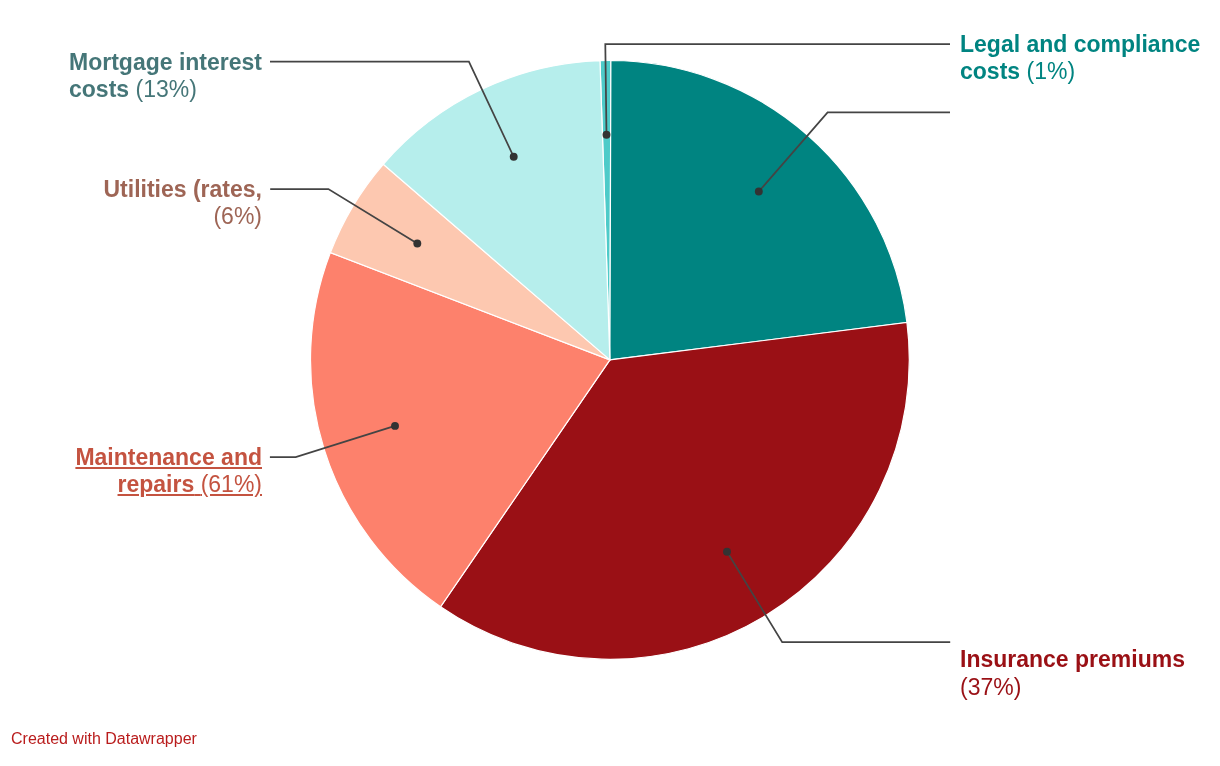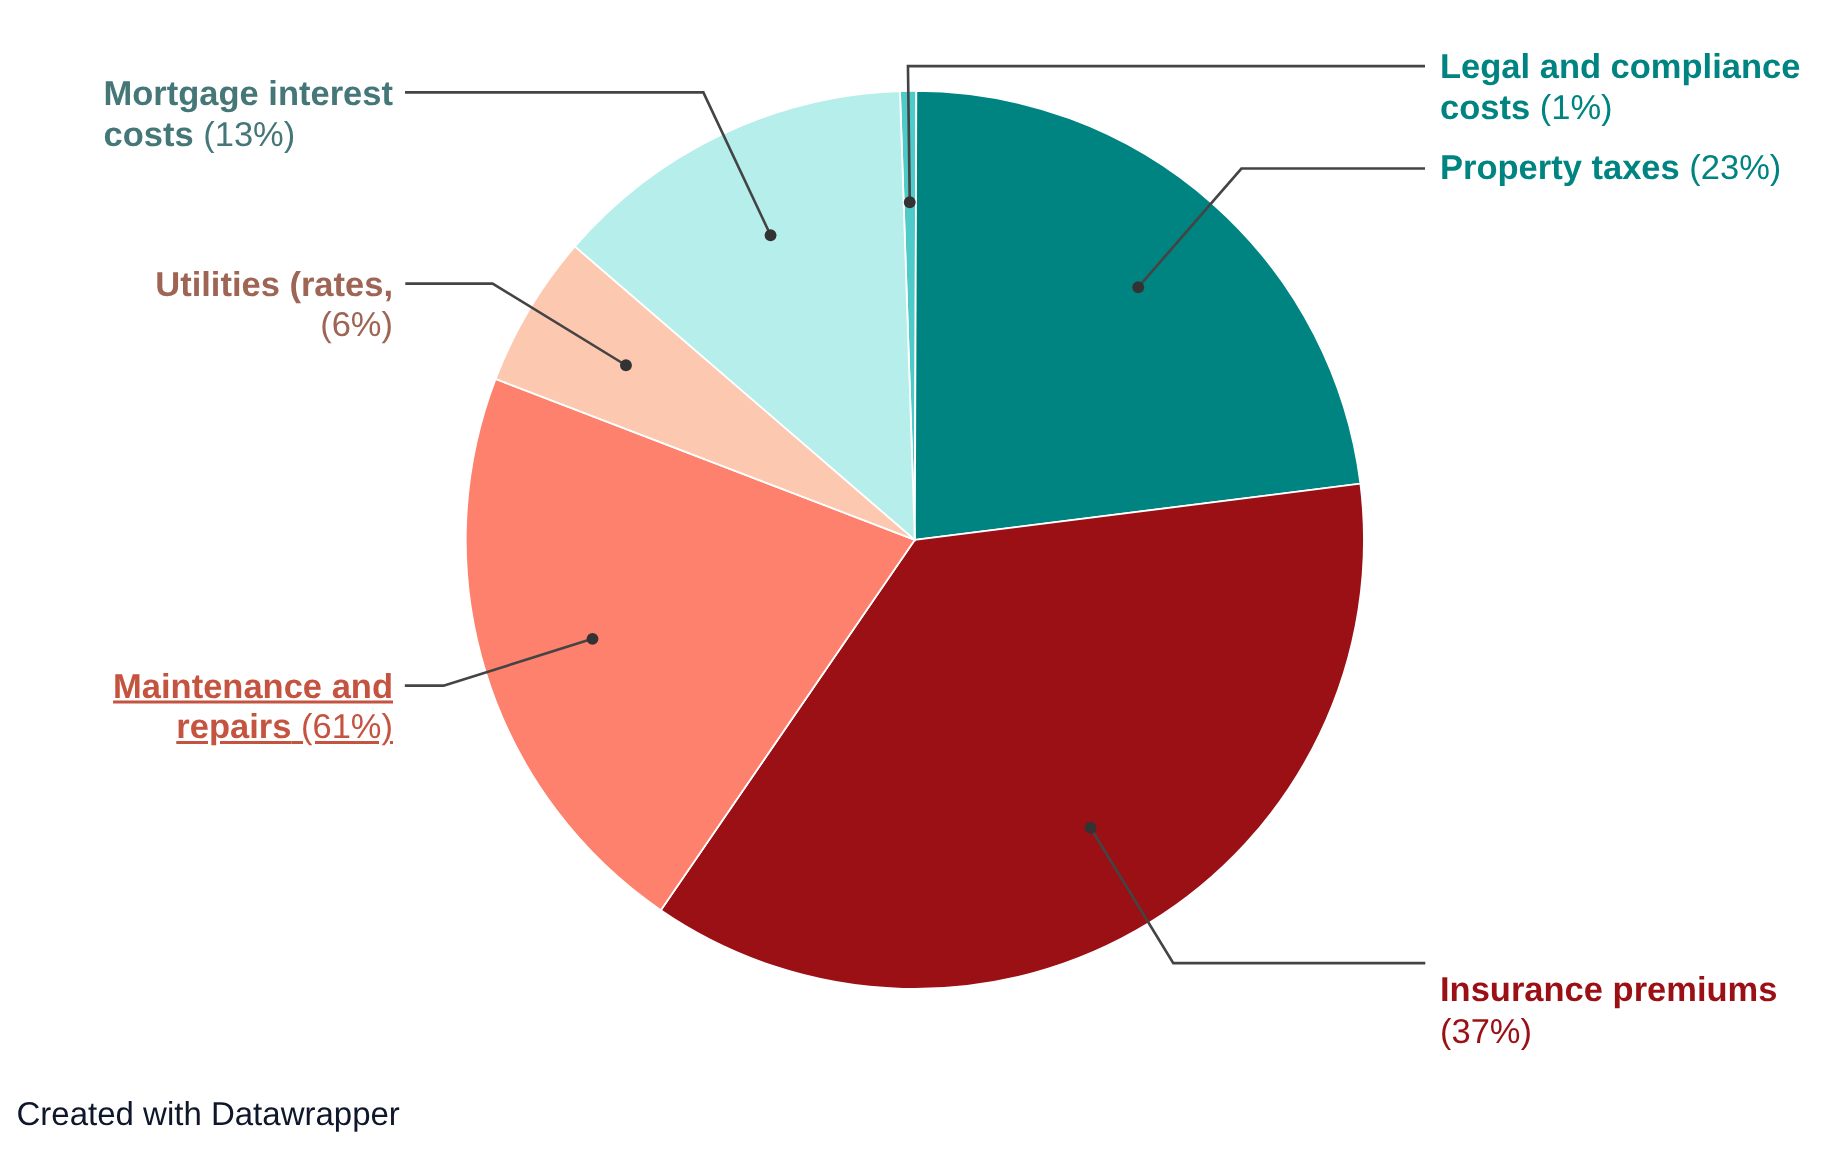--- a/index.html
+++ b/index.html
@@ -9,21 +9,21 @@
   #stage{position:relative;width:1220px;height:766px;background:#ffffff;overflow:hidden;}
   #pie{display:block;position:absolute;left:0;top:0;}
   .slice{stroke:#ffffff;stroke-width:1.2;}
   .leader{fill:none;stroke:#444444;stroke-width:1.75;stroke-linejoin:miter;stroke-linecap:butt;}
   .leaddot{fill:#333333;}
   .lbl{position:absolute;font-family:"Liberation Sans",sans-serif;font-size:23px;
        font-weight:700;line-height:1;white-space:nowrap;filter:opacity(1);}
   .lbl .ln{height:27.8px;line-height:27.8px;}
   .lbl b{font-weight:700;}
   .lbl .pct{font-weight:400;}
-  .footer{position:absolute;font-family:"Liberation Sans",sans-serif;font-size:22px;color:#0f172a;filter:opacity(1);}
+  .footer{position:absolute;font-family:"Liberation Sans",sans-serif;font-size:16px;color:#b91c1c;filter:opacity(1);}
 </style>
 </head>
 <body>
 
 <div id="stage">
 
   <svg id="pie" width="1220" height="766" viewBox="0 0 1220 766">
       <path d="M 609.9 359.9 L 599.97 60.66 A 299.4 299.4 0 0 1 610.89 60.50 Z" fill="#4ecbc9" class="slice" stroke-width="1.2"></path>
       <path d="M 609.9 359.9 L 610.89 60.50 A 299.4 299.4 0 0 1 906.95 322.48 Z" fill="#008481" class="slice" stroke-width="1.2"></path>
       <path d="M 609.9 359.9 L 906.95 322.48 A 299.4 299.4 0 0 1 440.53 606.79 Z" fill="#9a1015" class="slice" stroke-width="1.2"></path>
@@ -42,23 +42,20 @@
       <circle cx="417.3" cy="243.5" r="3.95" fill="#333333" class="leaddot"></circle>
       <polyline points="513.7,156.8 468.9,61.6 270,61.6" class="leader" stroke="#444444" stroke-width="1.75"></polyline>
       <circle cx="513.7" cy="156.8" r="3.95" fill="#333333" class="leaddot"></circle>
     </svg>
 
   <div class="lbl" id="lbl-legal" style="color: rgb(0, 132, 129); top: 30.5px; text-align: left; left: 960px;">
     <div class="ln"><b>Legal and compliance</b></div>
     <div class="ln"><b>costs</b> <span class="pct">(1%)</span></div>
   </div>
 
-  <div class="lbl" id="lbl-property" style="color: rgb(0, 132, 129); top: 97.5px; text-align: left; left: 960px;">
-    <div class="ln"><b>Property taxes</b> <span class="pct">(23%)</span></div>
-  </div>
 
   <div class="lbl" id="lbl-insurance" style="color: rgb(154, 16, 21); top: 646px; text-align: left; left: 960px;">
     <div class="ln"><b>Insurance premiums</b></div>
     <div class="ln"><span class="pct">(37%)</span></div>
   </div>
 
   <div class="lbl" id="lbl-maintenance" style="color: rgb(196, 83, 64); top: 443.5px; text-align: right; right: 958px; text-decoration: underline;">
     <div class="ln"><b>Maintenance and</b></div>
     <div class="ln"><b>repairs</b> <span class="pct">(61%)</span></div>
   </div>

